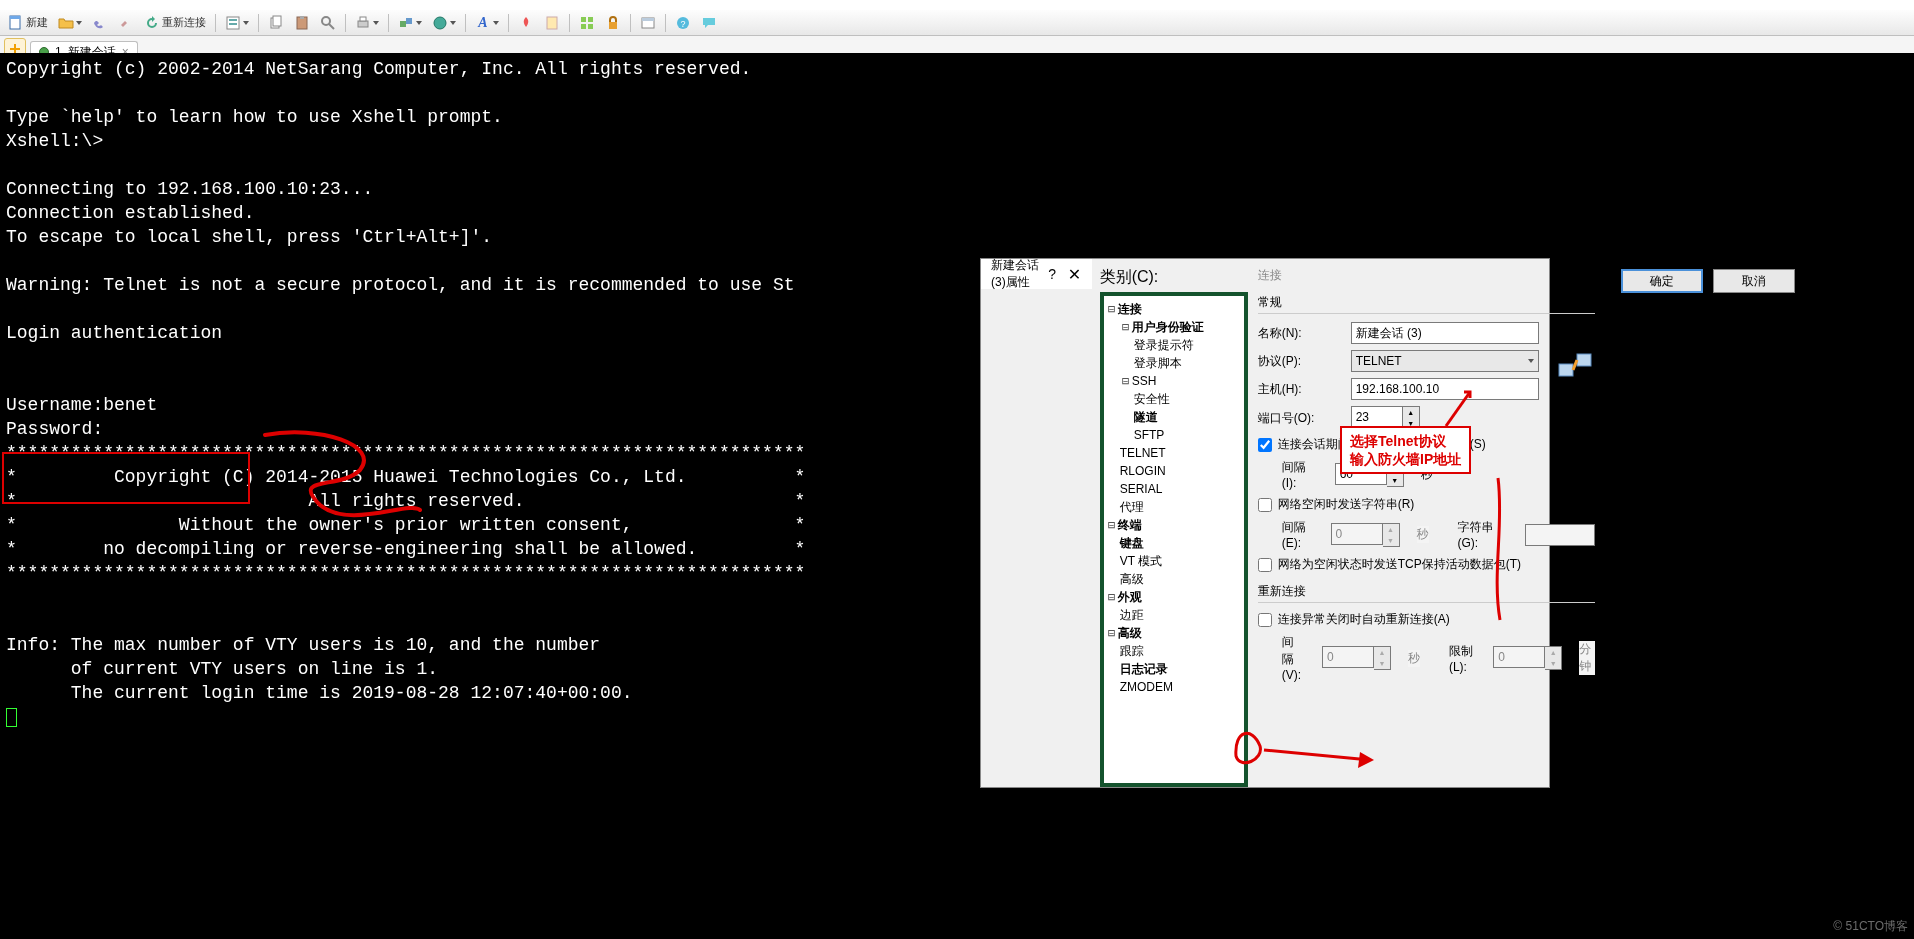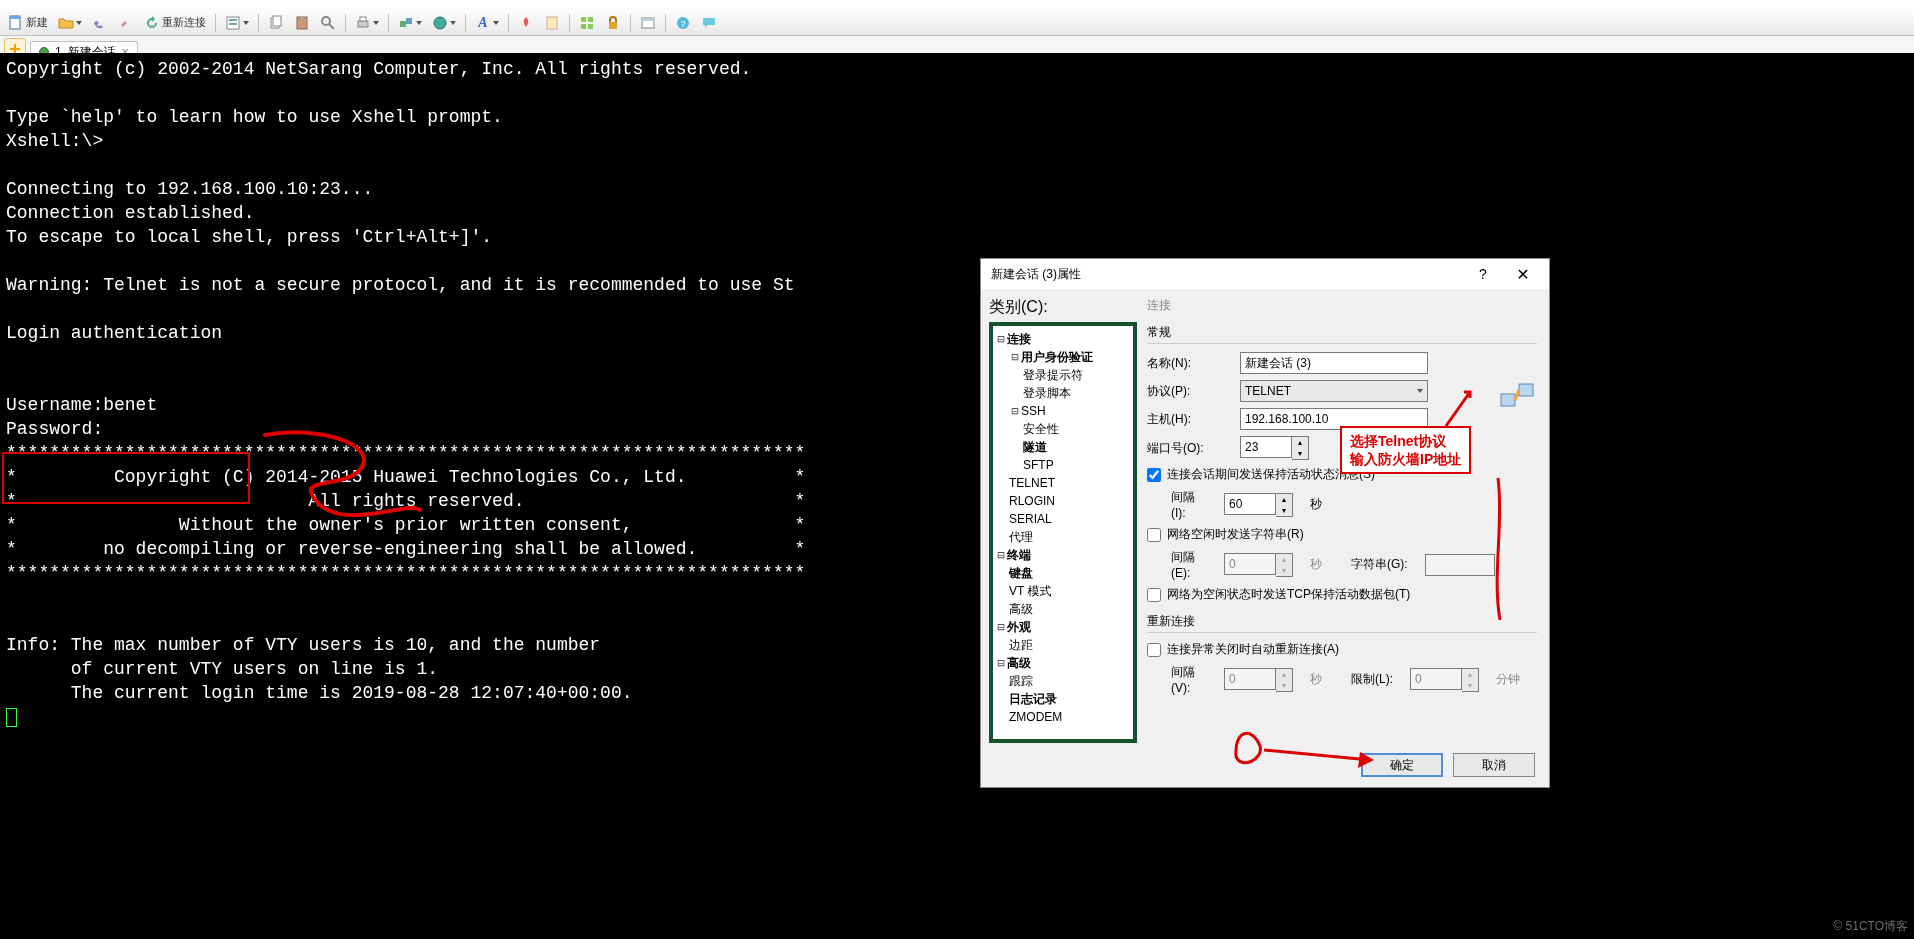--- a/index.html
+++ b/index.html
@@ -22,21 +22,21 @@
 
 
 .terminal { position: absolute; left: 0; top: 53px; right: 0; bottom: 0; background: #000; color: #fff; font-family: "Courier New", monospace; font-size: 18px; line-height: 24px; padding: 4px 6px; white-space: pre; overflow: hidden; }
 .cursor-block { display: inline-block; width: 11px; height: 19px; border: 1px solid #3f3; vertical-align: text-bottom; }
 
 
 .anno-box { position: absolute; border: 2px solid #d00; pointer-events: none; }
 .anno-svg { position: absolute; pointer-events: none; }
 
 
-.dialog { position: absolute; left: 980px; top: 258px; width: 570px; height: 530px; background: #f0f0f0; border: 1px solid #888; box-shadow: 2px 2px 10px rgba(0,0,0,0.3); display: flex; flex-direction: column; font-size: 12px; }
+.dialog { position: absolute; left: 980px; top: 258px; width: 570px; height: 530px; background: #f0f0f0; border: 1px solid #888; box-shadow: 2px 2px 10px rgba(0,0,0,0.3); display: flex; flex-direction: row; font-size: 12px; }
 .dlg-title { height: 30px; background: #fff; display: flex; align-items: center; padding: 0 6px 0 10px; font-size: 12px; color: #000; }
 .dlg-title .spacer { flex: 1; }
 .dlg-title .tbtn2 { width: 40px; height: 28px; display: flex; align-items: center; justify-content: center; cursor: pointer; }
 .dlg-body { flex: 1; display: flex; padding: 4px 8px 0 8px; gap: 4px; min-height: 0; }
 .dlg-left { width: 148px; display: flex; flex-direction: column; }
 .cat-label { font-size: 16px; margin: 4px 0; }
 .tree { flex: 1; background: #fff; border: 4px solid #14532d; padding: 4px 2px; overflow: auto; font-size: 12px; line-height: 18px; }
 .tree-item { white-space: nowrap; cursor: default; }
 .tree-toggle { display: inline-block; width: 12px; text-align: center; color: #555; cursor: pointer; font-family: monospace; }
 .tree-item.bold > span.lbl { font-weight: bold; }

